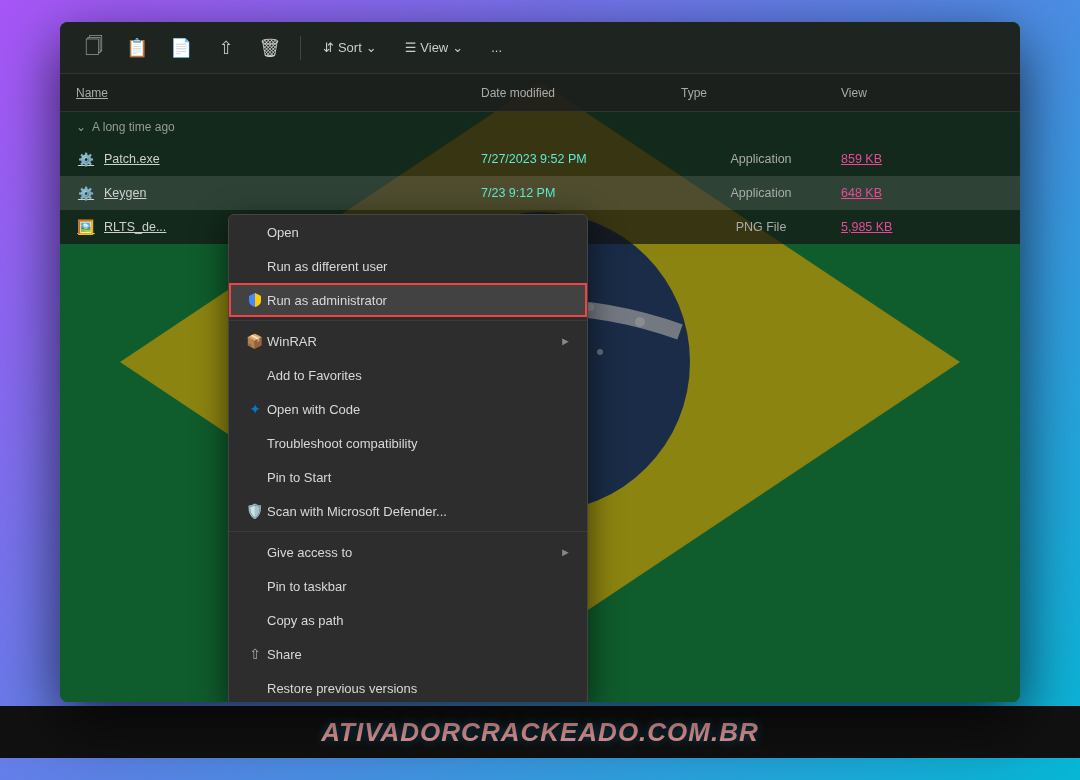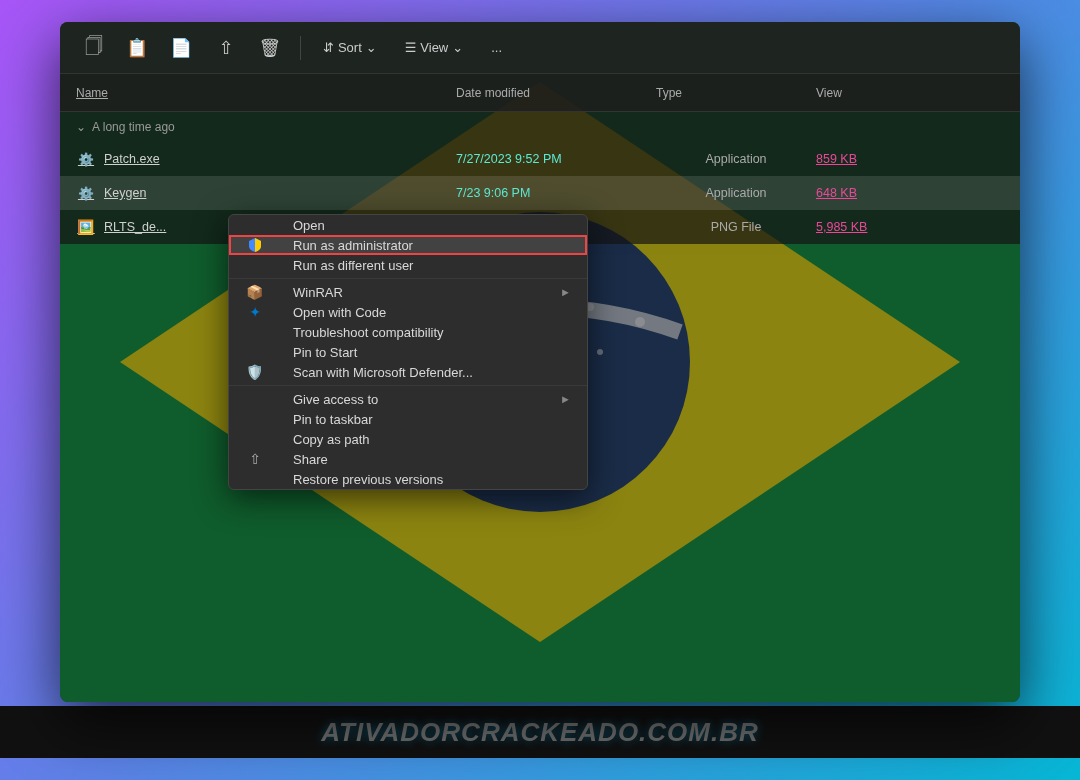--- a/index.html
+++ b/index.html
@@ -92,21 +92,21 @@
       background: rgba(28,28,28,0.95);
       height: 38px;
       display: flex;
       align-items: center;
       padding: 0 16px;
       border-bottom: 1px solid #333;
       color: #aaa;
       font-size: 12px;
     }
     .col-name { flex: 0 0 380px; text-decoration: underline; }
-    .col-date { flex: 0 0 200px; }
+    .col-date { flex: 0 0 200px; margin-left: 25px; }
     .col-type { flex: 0 0 160px; }
     .col-size { flex: 1; }
 
     
     .file-list {
       position: relative;
       z-index: 10;
       background: rgba(20,20,20,0.7);
       flex: 1;
       padding: 0;
@@ -161,25 +161,25 @@
       border: 1px solid #444;
       border-radius: 6px;
       width: 360px;
       box-shadow: 0 8px 32px rgba(0,0,0,0.6);
       overflow: hidden;
     }
 
     .ctx-item {
       display: flex;
       align-items: center;
-      padding: 0 16px;
+      padding: 7px 16px;
       font-size: 13px;
       color: #d8d8d8;
       cursor: pointer;
-      gap: 28px;
+      gap: 2px;
       position: relative;
     }
     .ctx-item.highlighted {
       background: rgba(255,255,255,0.1);
       outline: 2px solid #e44;
       outline-offset: -2px;
     }
 
     .ctx-item .ctx-icon {
       width: 20px;
@@ -212,21 +212,21 @@
       align-items: center;
       justify-content: center;
       margin-top: 4px;
     }
 
     .bottom-banner-text {
       font-family: 'Arial Black', 'Arial', sans-serif;
       font-weight: 900;
       font-size: 26px;
       font-style: italic;
-      color: #737373;
+      color: #fca5a5;
       letter-spacing: 1px;
       text-shadow: 0 0 10px rgba(0,191,255,0.4);
     }
 
     .patch-icon {
       font-size: 13px;
     }
 
     .winrar-icon {
       font-size: 13px;
@@ -316,21 +316,21 @@
       <div class="col-date">7/27/2023 9:52 PM</div>
       <div class="col-type">Application</div>
       <div class="col-size">859 KB</div>
     </div>
 
     <div class="file-row selected">
       <div class="col-name">
         <div class="file-icon patch-icon">⚙️</div>
         <span>Keygen</span>
       </div>
-      <div class="col-date">7/23 9:06 PM</div>
+      <div class="col-date">7/23 9:12 PM</div>
       <div class="col-type">Application</div>
       <div class="col-size">648 KB</div>
     </div>
 
     <div class="file-row">
       <div class="col-name">
         <div class="file-icon">🖼️</div>
         <span>RLTS_de...</span>
       </div>
       <div class="col-date">5/15/2023 4:51 AM</div>
@@ -339,42 +339,46 @@
     </div>
   </div>
 
   <div class="context-menu">
 
     <div class="ctx-item">
       <span class="ctx-icon"></span>
       <span>Open</span>
     </div>
 
+    <div class="ctx-item">
+      <span class="ctx-icon"></span>
+      <span>Run as different user</span>
+    </div>
+
     <div class="ctx-item highlighted">
       <span class="ctx-icon">
         <svg width="16" height="16" viewBox="0 0 16 16">
           <path d="M8 1 L14 4 L14 9 Q14 13 8 15 Q2 13 2 9 L2 4 Z" fill="#4488ff"></path>
           <path d="M8 1 L14 4 L14 9 Q14 13 8 15 Z" fill="#ffcc00"></path>
         </svg>
       </span>
       <span>Run as administrator</span>
     </div>
-
-    <div class="ctx-item">
-      <span class="ctx-icon"></span>
-      <span>Run as different user</span>
-    </div>
     <div class="ctx-divider"></div>
 
     <div class="ctx-item">
       <span class="ctx-icon winrar-icon">📦</span>
       <span>WinRAR</span>
       <span class="ctx-arrow">►</span>
     </div>
 
+    <div class="ctx-item">
+      <span class="ctx-icon"></span>
+      <span>Add to Favorites</span>
+    </div>
 
     <div class="ctx-item">
       <span class="ctx-icon vscode-icon">✦</span>
       <span>Open with Code</span>
     </div>
 
     <div class="ctx-item">
       <span class="ctx-icon"></span>
       <span>Troubleshoot compatibility</span>
     </div>

